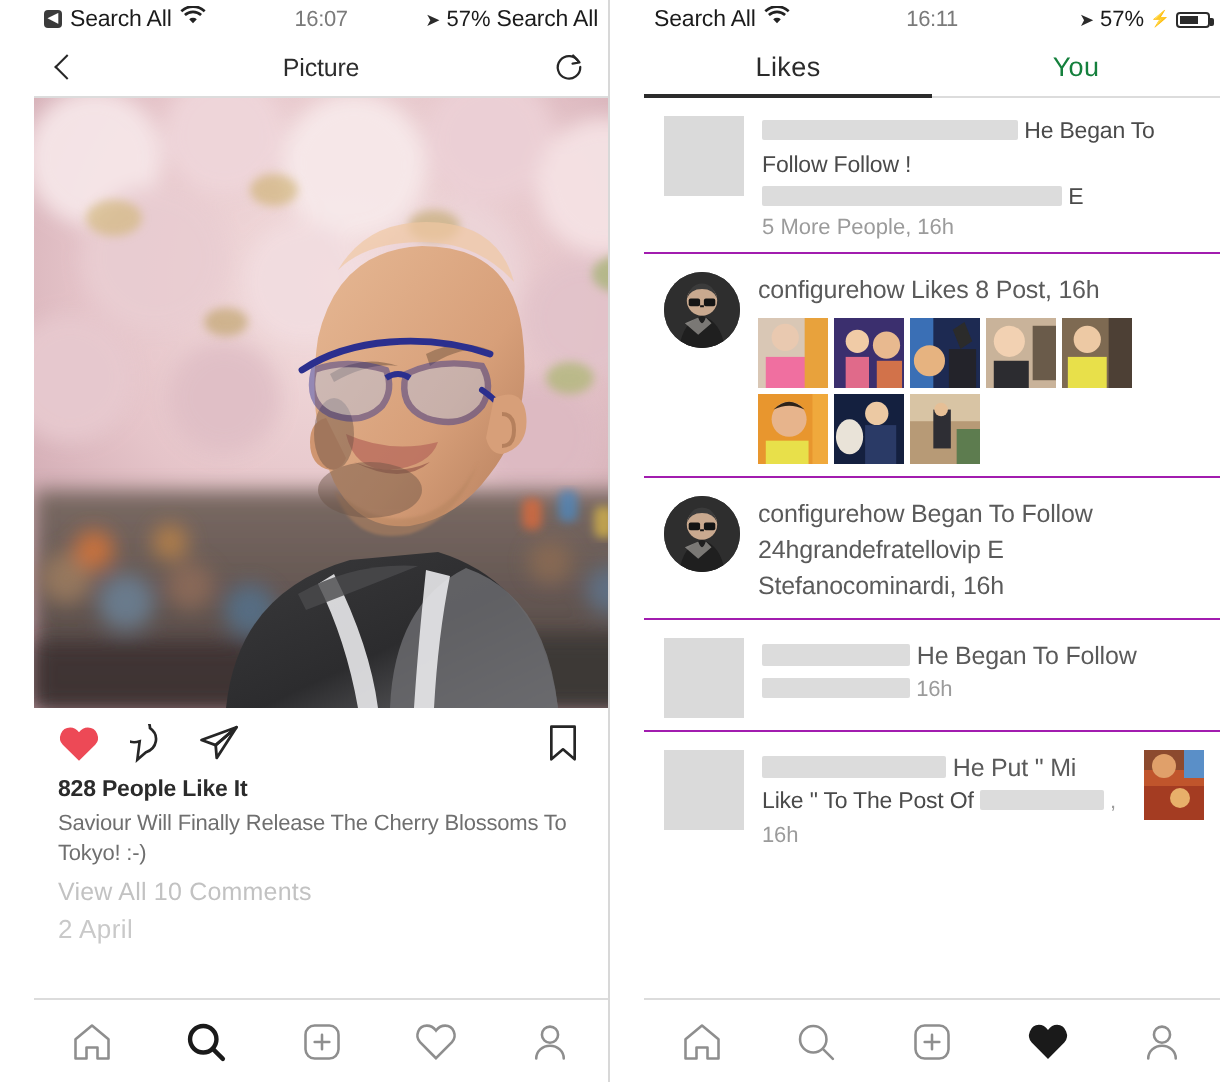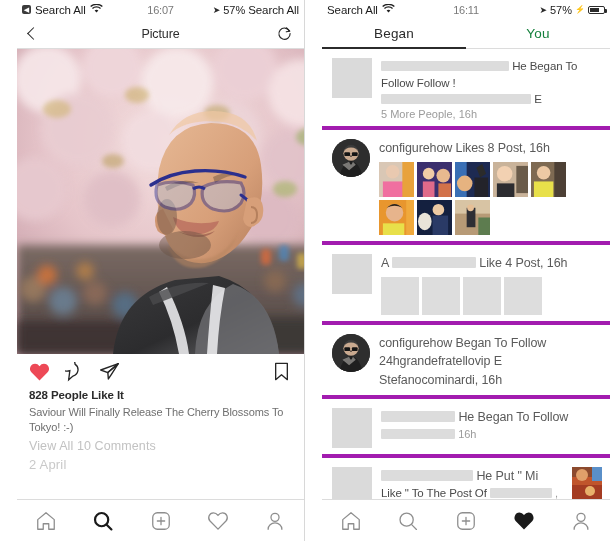--- a/index.html
+++ b/index.html
@@ -80,21 +80,21 @@
   .meta { padding: 0 12px; }
   .likes { font-size: 11.5px; font-weight: bold; color: #2b2b2b; letter-spacing: -0.1px; }
   .caption { font-size: 11px; color: #6f6f6f; line-height: 1.35; margin-top: 4px; letter-spacing: -0.1px;}
   .viewall { font-size: 12.5px; color: #c2c2c2; margin-top: 4px; letter-spacing: 0.1px;}
   .comment { font-size: 11.5px; color: #2b2b2b; margin-top: 4px; letter-spacing: -0.1px;}
   .date { font-size: 13px; color: #c9c9c9; margin-top: 4px; letter-spacing: 0.2px;}
 
   
   .feed { flex: 1 1 auto; overflow: hidden; background: #fff; }
   .arow { display: flex; padding: 9px 8px 6px 10px; position: relative; }
-  .arow + .arow { border-top: 4px solid #a21caf; }
+  .arow + .arow { border-top: 1px solid #a21caf; }
   .av-sq { width: 40px; height: 40px; flex: 0 0 40px; background: #dadada; }
   .av-ci { width: 38px; height: 38px; flex: 0 0 38px; border-radius: 50%; overflow: hidden; background:#3a3a3a; }
   .av-ci svg { display:block; width:100%; height:100%; }
   .abody { flex: 1 1 auto; padding-left: 9px; min-width: 0; }
   .atext { font-size: 11.5px; color: #4a4a4a; line-height: 1.45; letter-spacing: -0.1px; }
   .atext.big { font-size: 12.5px; color: #5a5a5a; }
   .redact { display: inline-block; background: #dcdcdc; height: 10px; vertical-align: -1px; border-radius:1px; }
   .sub { font-size: 11px; color: #9b9b9b; }
   .thumbs { display: flex; flex-wrap: wrap; gap: 3px; margin-top: 5px; }
   .th { width: 35px; height: 35px; overflow: hidden; background: #d9d9d9; }
@@ -339,21 +339,21 @@
         <span class="sb-loc">➤</span>
         <span>57%</span>
         <span class="sb-bolt">⚡</span>
         <span class="batt">
             <i></i>
           </span>
       </div>
     </div>
 
     <div class="tabbar">
-      <div class="tab active">Began</div>
+      <div class="tab active">Likes</div>
       <div class="tab">You</div>
     </div>
 
     <div class="feed">
 
       <div class="arow">
         <div class="av-sq"></div>
         <div class="abody">
           <div class="atext">
             <span class="redact" style="width:128px"></span>
@@ -447,36 +447,20 @@
                   <rect x="0" y="0" width="36" height="14" fill="#d8c4a4"></rect>
                   <rect x="12" y="8" width="9" height="20" fill="#2e2e34"></rect>
                   <circle cx="16" cy="8" r="3.5" fill="#e6bf96"></circle>
                   <rect x="24" y="18" width="12" height="18" fill="#5d7c4f"></rect>
                 </svg>
               </div>
           </div>
         </div>
       </div>
 
-      <div class="arow">
-        <div class="av-sq"></div>
-        <div class="abody">
-          <div class="atext big">
-            <span>A</span>
-            <span class="redact" style="width:84px;height:11px"></span>
-            <span>Like 4 Post, 16h</span>
-          </div>
-          <div class="thumbs">
-            <div class="ph"></div>
-            <div class="ph"></div>
-            <div class="ph"></div>
-            <div class="ph"></div>
-          </div>
-        </div>
-      </div>
 
       <div class="arow">
         <div class="av-ci">
           <svg viewBox="0 0 40 40">
             <rect width="40" height="40" fill="#2e2e2e"></rect>
             <circle cx="20" cy="15" r="8" fill="#c9a98f"></circle>
             <path d="M12 14q2-8 8-8t8 8q-2-5-8-5t-8 5z" fill="#3b3b3b"></path>
             <rect x="13" y="14" width="6" height="4" rx="1" fill="#141414"></rect>
             <rect x="21" y="14" width="6" height="4" rx="1" fill="#141414"></rect>
             <path d="M19 18h2" stroke="#141414" stroke-width="1"></path>

